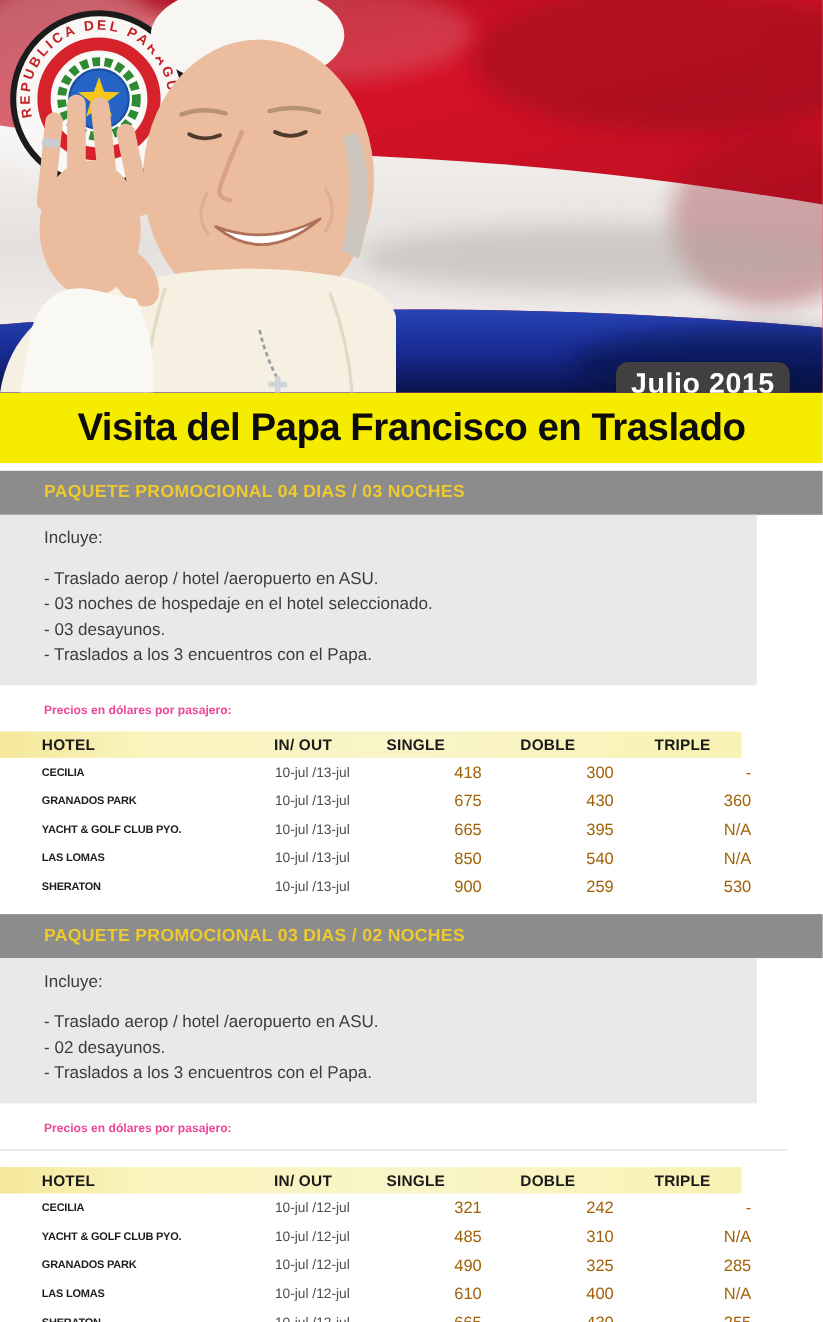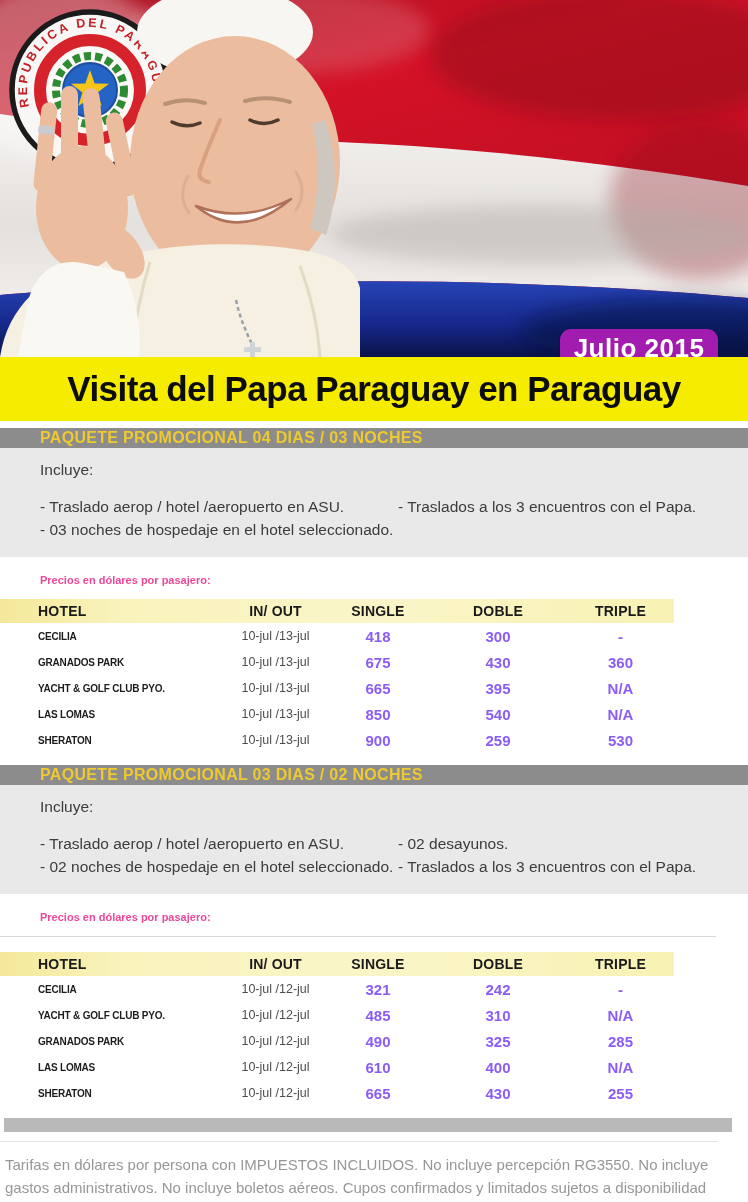--- a/index.html
+++ b/index.html
@@ -8,48 +8,48 @@
   .page { width:748px; height:1202px; position:relative; background:#fff; }
 
   
   .hero { position:relative; width:748px; height:357px; overflow:hidden; background:#c8102e; }
   .hero svg { position:absolute; top:0; left:0; }
   .emblem-svg { position:absolute; left:355px; top:135px; width:180px; height:180px; }
   .pope-svg { position:absolute; left:0; top:0; width:360px; height:357px; }
 
   .badge {
     position:absolute; top:329px; right:30px; width:158px; height:39px; z-index:5;
-    background:#a21caf; border-radius:11px; color:#ffffff;
+    background:#404040; border-radius:11px; color:#ffffff;
     font-size:26px; font-weight:600; letter-spacing:.5px;
     display:flex; align-items:center; justify-content:center;
     box-shadow:0 1px 2px rgba(0,0,0,.25);
   }
 
   
   .title-banner {
     width:748px; height:64px; background:#f6ec00;
     display:flex; align-items:center; justify-content:center;
   }
   .title-banner h1 {
     font-size:35px; font-weight:bold; color:#0d0d0d; letter-spacing:-.5px; white-space:nowrap;
   }
 
   
   .bar {
-    width:748px; height:20px; background:#8c8c8c;
+    width:748px; height:40px; background:#8c8c8c;
     display:flex; align-items:center; padding-left:40px;
   }
   .bar span { color:#eec92f; font-weight:bold; font-size:16px; letter-spacing:.3px; }
   .bar.first { margin-top:7px; }
   .bar.second { margin-top:12px; }
 
   
-  .includes { width:748px; background:#e9e9e9; padding:13px 0 16px 40px; }
+  .includes { width:688px; background:#e9e9e9; padding:13px 0 16px 40px; }
   .inc-label { font-size:15.5px; color:#3c3c3c; margin-bottom:16px; }
-  .inc-cols { display:flex; }
+  .inc-cols { display:flex;flex-direction:column; }
   .inc-col.left { width:358px; }
   .inc-col p { font-size:15.5px; color:#3c3c3c; line-height:23px; white-space:nowrap; }
 
   
   .prices { padding:17px 0 13px 40px; }
   .prices p { font-size:11px; font-weight:bold; color:#ec4899; }
   .divider { height:1px; background:#d8d8d8; width:716px; margin:0 0 15px 0; }
 
   
   .thead {
@@ -58,24 +58,24 @@
     display:grid; grid-template-columns:195px 85px 120px 120px 125px;
     padding-left:38px; align-items:center;
   }
   .thead .hcell { font-size:14px; font-weight:bold; color:#1a1a1a; text-align:center; letter-spacing:.2px; }
   .thead .hcell.c0 { text-align:left; }
   .trow {
     width:748px; height:26px;
     display:grid; grid-template-columns:195px 85px 120px 120px 125px;
     padding-left:38px; align-items:center;
   }
-  .cell { text-align:center; }
+  .cell { text-align:right; }
   .cell.col0 { text-align:left; font-size:10px; font-weight:bold; color:#1c1c1c; letter-spacing:-.2px; white-space:nowrap; }
   .cell.col1 { font-size:12.5px; color:#4d4d4d; white-space:nowrap; }
-  .cell.col2, .cell.col3, .cell.col4 { font-size:15px; font-weight:bold; color:#8b5cf6; }
+  .cell.col2, .cell.col3, .cell.col4 { font-size:15px; font-weight:normal; color:#a16207; }
 
   
   .footer-bar { height:14px; background:#b9b9b9; margin:12px 16px 0 4px; }
   .footer-line { height:1px; background:#e3e3e3; margin:9px 30px 0 0; }
   .footer-text {
     margin:11px 26px 0 5px; font-size:15px; color:#97979a; line-height:23px;
   }
 </style>
 </head>
 <body>
@@ -177,35 +177,36 @@
         <ellipse cx="122" cy="252" rx="18" ry="30" fill="#ebbd9e" transform="rotate(-35 122 252)"></ellipse>
       </g>
 
       <path d="M18,357 L28,302 C35,272 56,258 82,263 L124,272 C138,302 141,330 139,357 Z" fill="#faf8f2"></path>
     </svg>
 
     <div class="badge">Julio 2015</div>
   </div>
 
   <div class="title-banner">
-    <h1>Visita del Papa Paraguay en Paraguay</h1>
+    <h1>Visita del Papa Francisco en Traslado</h1>
   </div>
 
   <div class="bar first">
     <span>PAQUETE PROMOCIONAL 04 DIAS / 03 NOCHES</span>
   </div>
 
   <div class="includes">
     <p class="inc-label">Incluye:</p>
     <div class="inc-cols">
       <div class="inc-col left">
         <p>- Traslado aerop / hotel /aeropuerto en ASU.</p>
         <p>- 03 noches de hospedaje en el hotel seleccionado.</p>
       </div>
       <div class="inc-col">
+        <p>- 03 desayunos.</p>
         <p>- Traslados a los 3 encuentros con el Papa.</p>
       </div>
     </div>
   </div>
 
   <div class="prices">
     <p>Precios en dólares por pasajero:</p>
   </div>
 
   <div class="price-table">
@@ -257,21 +258,20 @@
 
   <div class="bar second">
     <span>PAQUETE PROMOCIONAL 03 DIAS / 02 NOCHES</span>
   </div>
 
   <div class="includes">
     <p class="inc-label">Incluye:</p>
     <div class="inc-cols">
       <div class="inc-col left">
         <p>- Traslado aerop / hotel /aeropuerto en ASU.</p>
-        <p>- 02 noches de hospedaje en el hotel seleccionado.</p>
       </div>
       <div class="inc-col">
         <p>- 02 desayunos.</p>
         <p>- Traslados a los 3 encuentros con el Papa.</p>
       </div>
     </div>
   </div>
 
   <div class="prices">
     <p>Precios en dólares por pasajero:</p>

